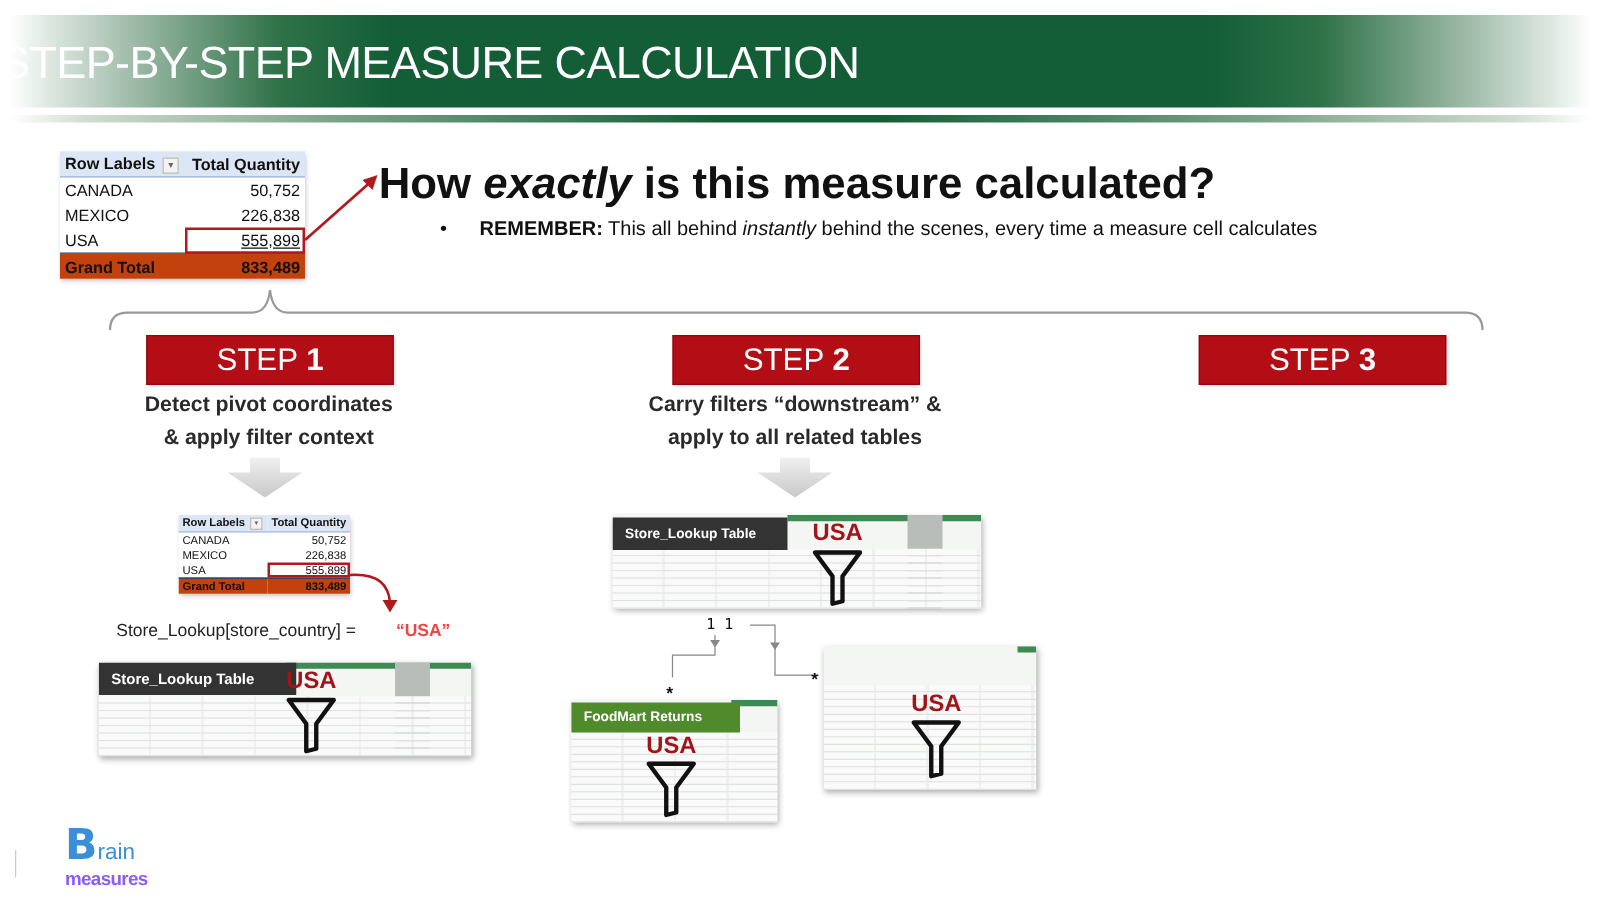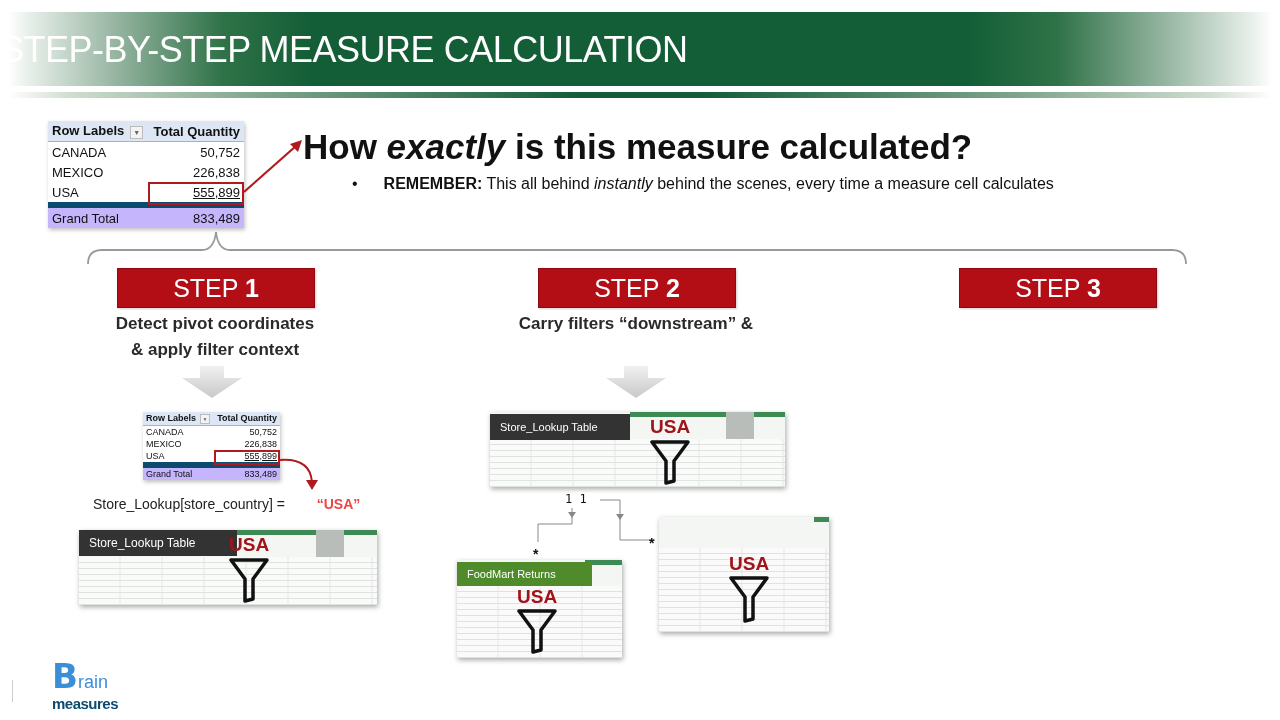--- a/index.html
+++ b/index.html
@@ -12,21 +12,21 @@
     background:linear-gradient(90deg, rgba(255,255,255,0) 0%, #e3ece6 2%, #9cb9a6 8%, #2f7248 17%, #135e36 24%, #135e36 76%, #2f7248 83%, #9cb9a6 92%, #e3ece6 98%, rgba(255,255,255,0) 100%); }
   .banner-title { left:0; top:12px; width:1280px; height:74px; line-height:76px; text-align:left;
     color:#fff; font-weight:normal; font-size:36px; letter-spacing:-0.5px;border-radius:12px; }
   .banner-line { left:8px; top:92px; width:1264px; height:6px;
     background:linear-gradient(90deg, rgba(255,255,255,0) 0%, #cfdccf 5%, #7ea58a 20%, #135e36 45%, #135e36 55%, #7ea58a 80%, #cfdccf 95%, rgba(255,255,255,0) 100%); }
 
   
   .pivot { font-size:13px; border-collapse:collapse; box-shadow:1px 2px 4px rgba(0,0,0,0.25); background:#fff; }
   .pivot td { padding:2px 4px; height:16px; white-space:nowrap; }
   .pivot .hdr td { background:#dce6f4; font-weight:bold; border-bottom:1px solid #9db3d8; }
-  .pivot .tot td { background:#c4b5fd; font-weight:normal; border-top:6px solid #0c4a6e; }
+  .pivot .tot td { background:#c2410c; font-weight:bold; border-top:1px solid #0c4a6e; }
   .pivot .num { text-align:right; }
   .pivot .dd { display:inline-block; width:11px; height:11px; border:1px solid #bbb; background:#f3f3f3;
     font-size:7px; line-height:11px; text-align:center; vertical-align:middle; margin-left:6px; color:#666; }
   .pivot .hl { outline:2px solid #b0191e; outline-offset:-2px;text-decoration:underline; }
   .pivot.small { font-size:9px; }
   .pivot.small td { height:10px; padding:1px 3px; }
   .pivot.small .dd { width:8px; height:8px; font-size:5px; line-height:8px; margin-left:4px; }
 
   .question { left:303px; top:127px; font-size:35px; font-weight:bold; color:#111; }
   .question i { font-style:italic; }
@@ -40,29 +40,29 @@
 
   .down-arrow { width:64px; height:32px; }
 
   .formula { left:93px; top:496px; font-size:14px; color:#222; }
   .formula .usa { color:#ef4444; font-weight:bold;margin-left:28px; }
 
   
   .minitable { background:#f4f6f4; box-shadow:1px 2px 5px rgba(0,0,0,0.35); overflow:hidden; }
   .minitable .rows { position:absolute; left:0; right:0; bottom:0; }
   .minitable .row { height:5px; border-bottom:1px solid #dde3dd; background:repeating-linear-gradient(90deg,#fafafa 0 40px,#f0f0f0 40px 42px); }
-  .tablelabel { color:#fff; font-weight:normal; padding-left:10px; }
+  .tablelabel { color:#fff; font-weight:bold; padding-left:10px; }
   .usa-tag { color:#a0141a; font-weight:bold; }
   .colhdr { position:absolute; top:0; height:5px; background:#3d8a55; }
   .greycol { position:absolute; background:#b9bdb9; }
 
   .logo { left:52px; top:664px; }
   .logo .b { font-size:34px; font-weight:bold; color:#3a8fd8; font-family:"DejaVu Sans", sans-serif; }
   .logo .rain { font-size:18px; color:#3a8fd8; }
-  .logo .meas { font-size:15px; font-weight:bold; color:#0c4a6e; letter-spacing:-0.5px; }
+  .logo .meas { font-size:15px; font-weight:bold; color:#8b5cf6; letter-spacing:-0.5px; }
 </style>
 </head>
 <body>
 
 <div class="abs banner"></div>
 <div class="abs banner-title">STEP-BY-STEP MEASURE CALCULATION</div>
 <div class="abs banner-line"></div>
 
 <table class="abs pivot" style="left:48px; top:121px; width:196px;">
   <tbody>
@@ -107,20 +107,21 @@
 <div class="abs step" style="left:117px; top:268px;"><span>STEP </span><b>1</b></div>
 <div class="abs step" style="left:538px; top:268px;"><span>STEP </span><b>2</b></div>
 <div class="abs step" style="left:959px; top:268px;"><span>STEP </span><b>3</b></div>
 
 <div class="abs caption" style="left:80px; top:311px; width:270px;">
   <div>Detect pivot coordinates</div>
   <div>&amp; apply filter context</div>
 </div>
 <div class="abs caption" style="left:486px; top:311px; width:300px;">
   <div>Carry filters “downstream” &amp;</div>
+  <div>apply to all related tables</div>
 </div>
 
 <svg class="abs down-arrow" style="left:180px; top:366px;" viewBox="0 0 64 32">
   <defs>
       <linearGradient id="ga" x1="0" y1="0" x2="0" y2="1">
         <stop offset="0" stop-color="#f0f0f0"></stop>
         <stop offset="1" stop-color="#c8c8c8"></stop>
       </linearGradient>
     </defs>
   <polygon points="20,0 44,0 44,12 62,12 32,32 2,12 20,12" fill="url(#ga)"></polygon>

